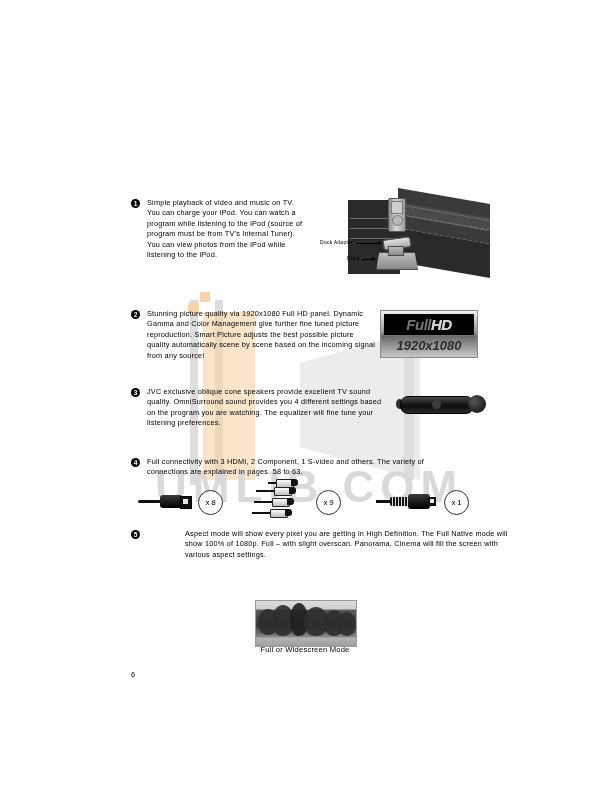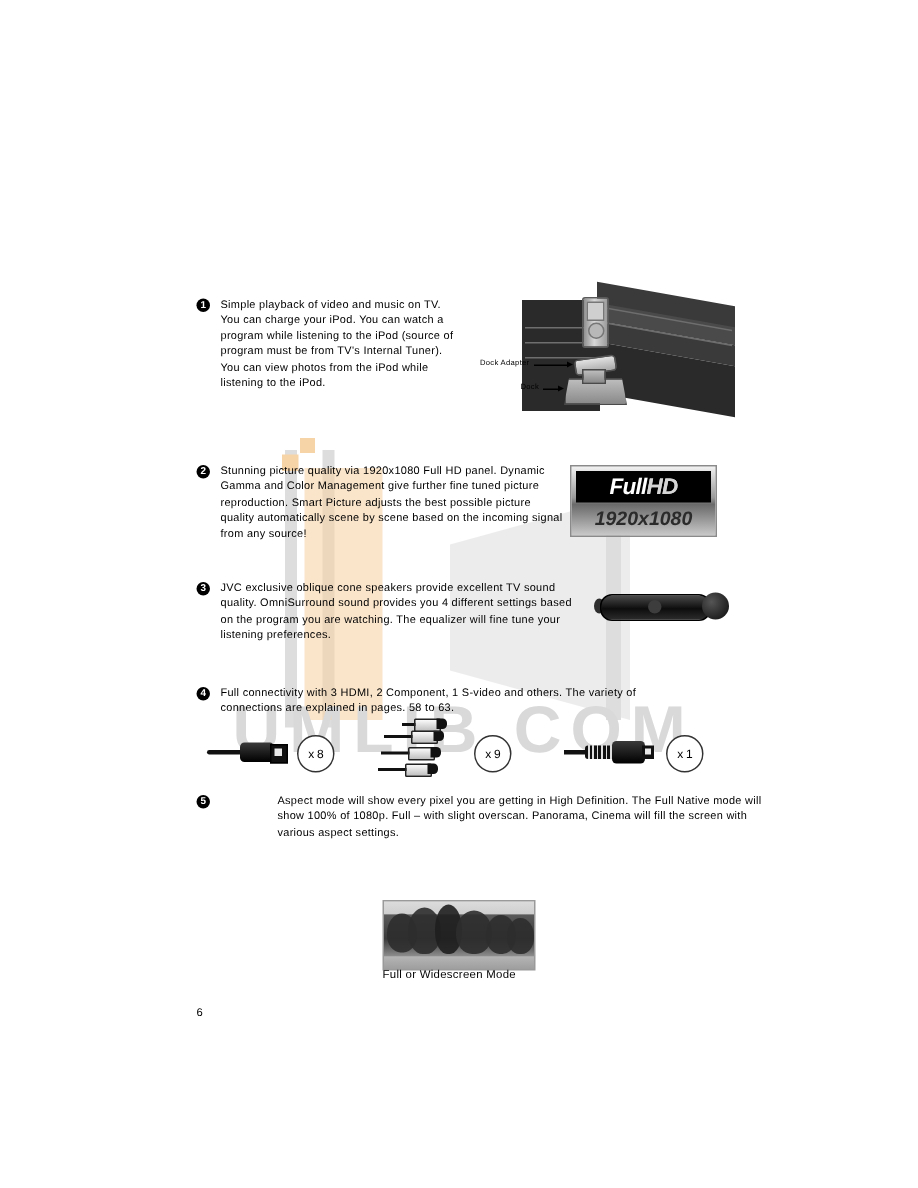--- a/index.html
+++ b/index.html
@@ -207,21 +207,21 @@
     background: #000;
     display: flex;
     align-items: center;
     justify-content: center;
   }
   .fullhd-full {
     font-family: "Liberation Sans", sans-serif;
     font-style: italic;
     font-weight: bold;
     font-size: 15px;
-    color: #ffffff;
+    color: #737373;
     letter-spacing: -0.5px;
   }
   .fullhd-hd {
     font-family: "Liberation Sans", sans-serif;
     font-style: italic;
     font-weight: bold;
     font-size: 15px;
     background: linear-gradient(to bottom,#ffffff,#8a8a8a);
     -webkit-background-clip: text;
     background-clip: text;
@@ -393,21 +393,21 @@
     position: absolute;
     border-radius: 50% 50% 45% 45%;
     background: #2e2e2e;
     opacity: .9;
   }
   #tv-caption {
     position: absolute;
     left: 255px;
     top: 645px;
     width: 100px;
-    text-align: left;
+    text-align: center;
     font-size: 7.6px;
     letter-spacing: 0.2px;
   }
 
   #page-number {
     position: absolute;
     left: 131px;
     top: 670px;
     font-size: 7.5px;
   }

